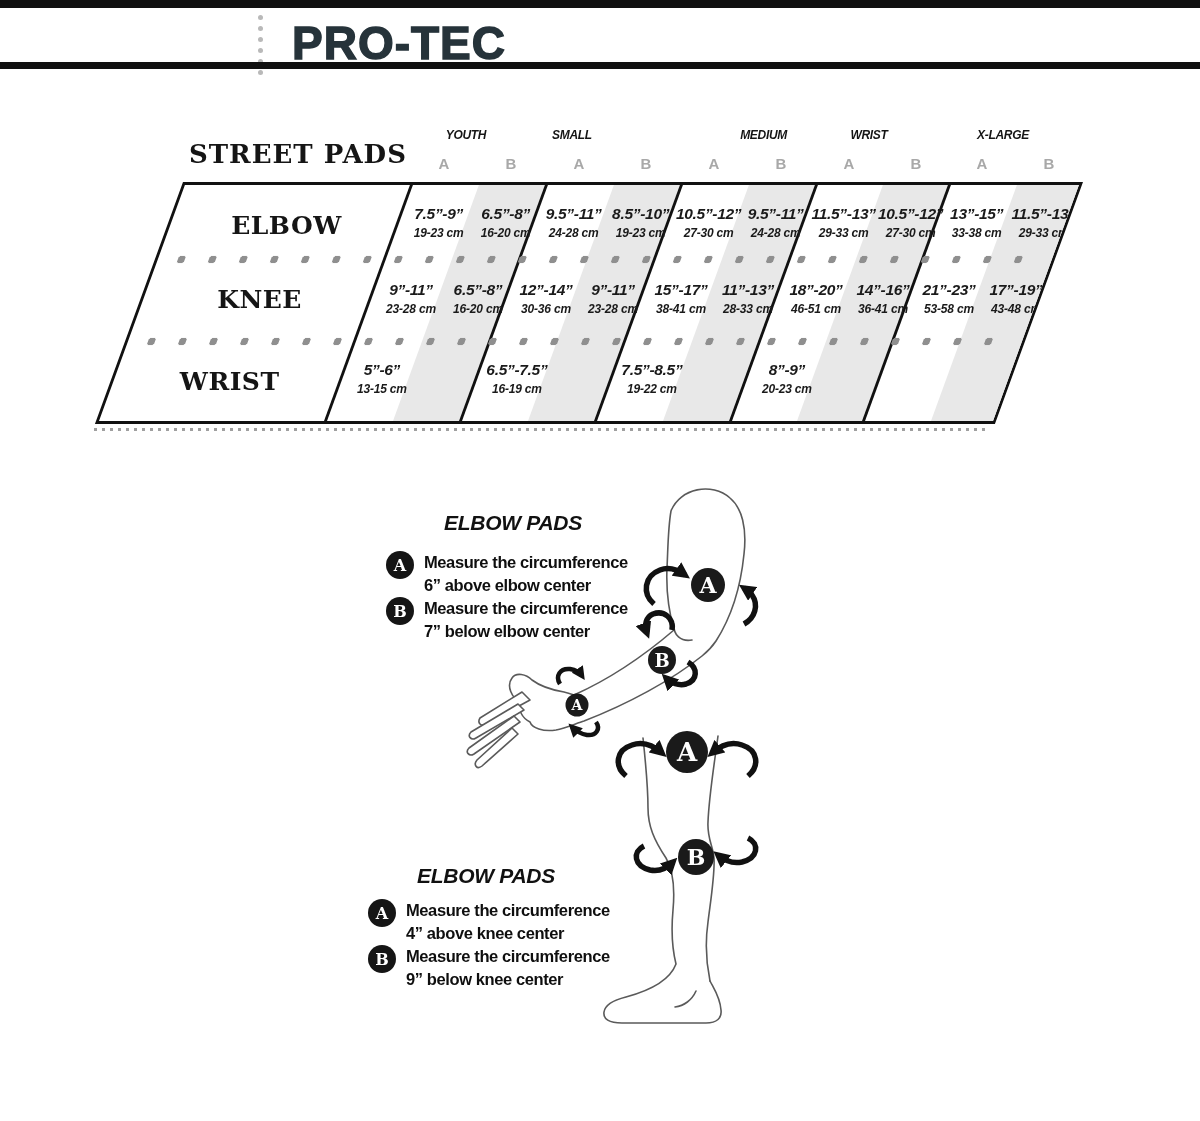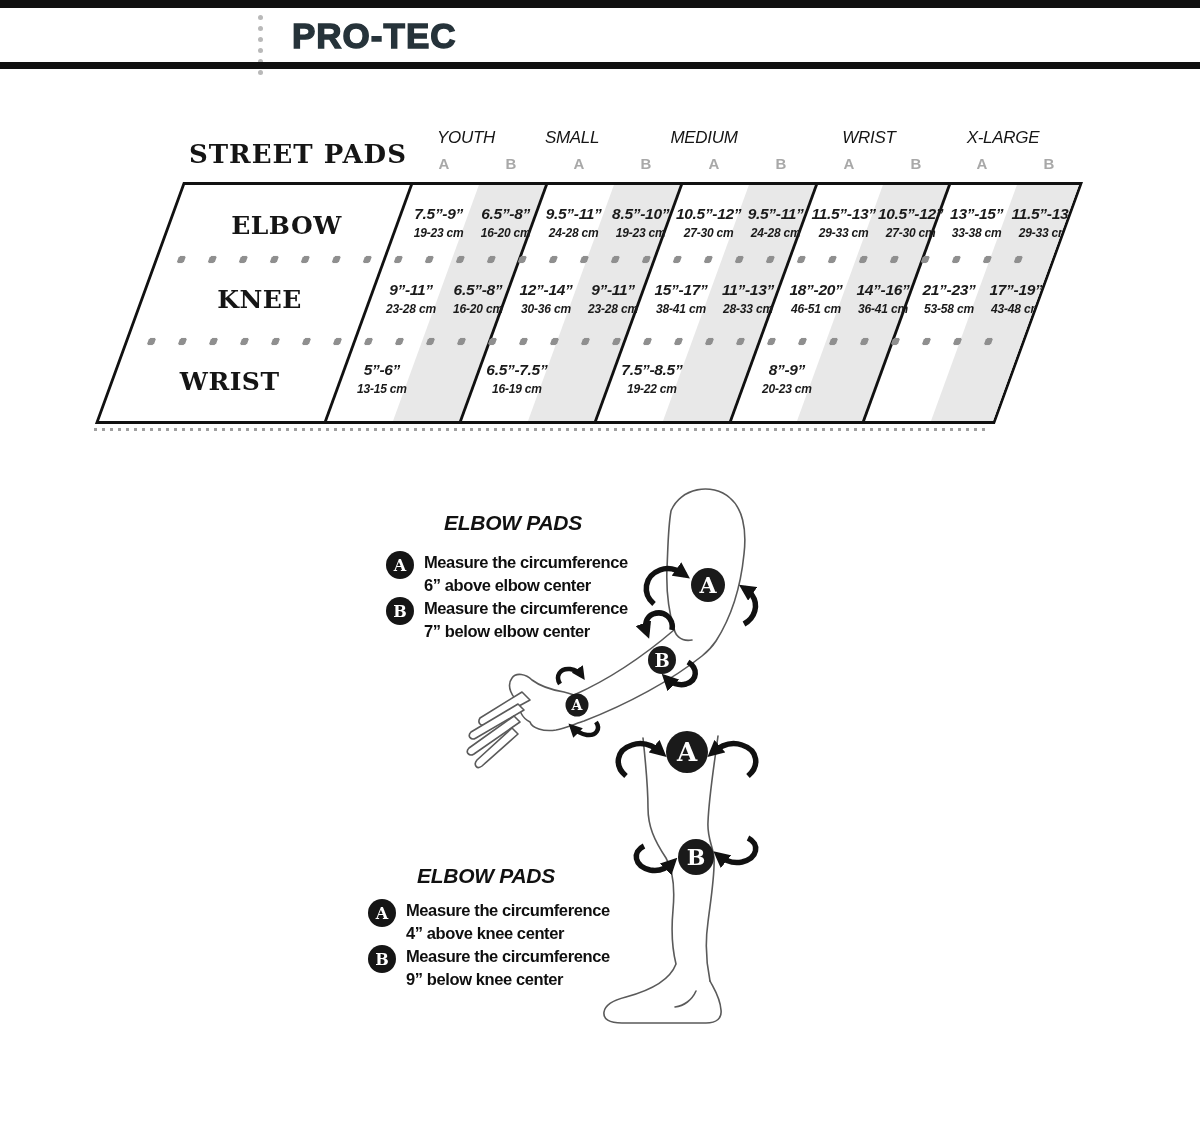--- a/index.html
+++ b/index.html
@@ -5,27 +5,27 @@
   html,body{margin:0;padding:0;background:#fff;}
   .page{position:relative;width:1200px;height:1121px;background:#fff;overflow:hidden;
         font-family:"Liberation Sans",sans-serif;color:#111;}
   .bar{position:absolute;left:0;right:0;background:#101010;}
   .bar.top{top:0;height:8px;}
   .bar.bottom{top:62px;height:7px;}
   .sizing-title{position:absolute;left:46px;top:6px;font-family:"DejaVu Serif",serif;
         font-weight:bold;font-size:45px;letter-spacing:2px;color:#151515;}
   .hdr-dots{position:absolute;left:258px;top:15px;display:flex;flex-direction:column;gap:6px;}
   .hdr-dots i{width:5px;height:5px;border-radius:50%;background:#b9b9b9;}
-  .brand{position:absolute;left:292px;top:16px;font-weight:bold;font-size:35px;
+  .brand{position:absolute;left:292px;top:16px;font-weight:bold;font-size:46px;
         letter-spacing:1px;color:#26333a;-webkit-text-stroke:1.4px #26333a;}
   .street-pads{position:absolute;left:189px;top:139px;font-family:"DejaVu Serif",serif;
         font-weight:bold;font-size:26px;letter-spacing:1px;color:#151515;}
   
   .size-label{position:absolute;top:128px;width:140px;text-align:center;
-        font-style:italic;font-weight:normal;font-size:17px;letter-spacing:-0.3px;color:#151515;}
+        font-style:italic;font-weight:bold;font-size:12px;letter-spacing:-0.3px;color:#151515;}
   .ab-letter{position:absolute;top:155px;width:30px;text-align:center;
         font-weight:bold;font-size:15px;color:#a8a8a8;}
   
   .table-skew{position:absolute;left:183px;top:182px;width:900px;height:242px;
         transform:skewX(-20deg);transform-origin:0 0;border:3px solid #111;
         box-sizing:border-box;background:#fff;overflow:hidden;}
   .stripe{position:absolute;top:0;bottom:0;width:68px;background:#e8e8e8;}
   .vline{position:absolute;top:0;bottom:0;width:3px;background:#111;}
   .dotrow{position:absolute;left:8px;right:8px;height:9px;
         background-image:radial-gradient(circle 4px at center,#8f8f8f 98%,transparent 100%);
@@ -72,21 +72,21 @@
   <div class="bar bottom"></div>
 
   <div class="street-pads">STREET PADS</div>
   <div id="col-headers">
       <div class="size-label" style="left: 396px;">YOUTH</div>
       <div class="ab-letter" style="left: 429px;">A</div>
       <div class="ab-letter" style="left: 496px;">B</div>
       <div class="size-label" style="left: 502px;">SMALL</div>
       <div class="ab-letter" style="left: 564px;">A</div>
       <div class="ab-letter" style="left: 631px;">B</div>
-      <div class="size-label" style="left: 634px;">MEDIUM</div>
+      <div class="size-label" style="left: 647px; text-align: right;">MEDIUM</div>
       <div class="ab-letter" style="left: 699px;">A</div>
       <div class="ab-letter" style="left: 766px;">B</div>
       <div class="size-label" style="left: 799px;">WRIST</div>
       <div class="ab-letter" style="left: 834px;">A</div>
       <div class="ab-letter" style="left: 901px;">B</div>
       <div class="size-label" style="left: 933px;">X-LARGE</div>
       <div class="ab-letter" style="left: 967px;">A</div>
       <div class="ab-letter" style="left: 1034px;">B</div>
     </div>
 

